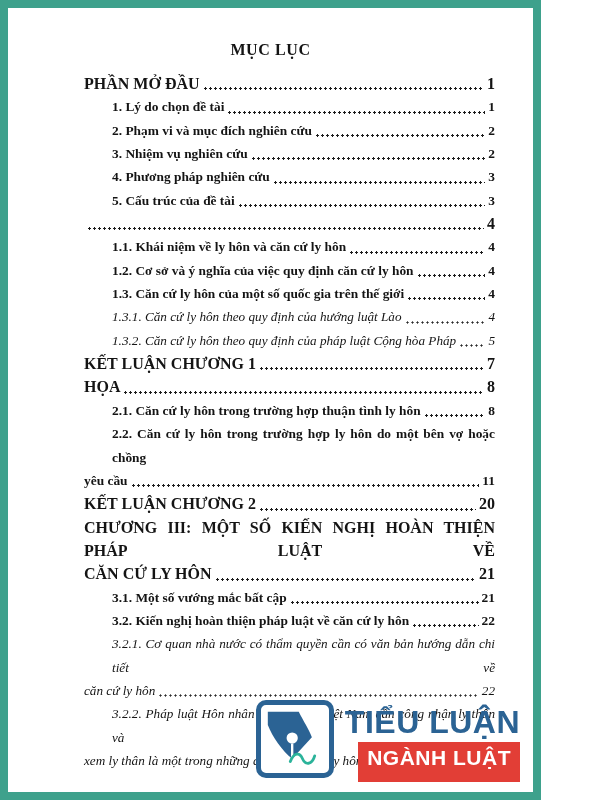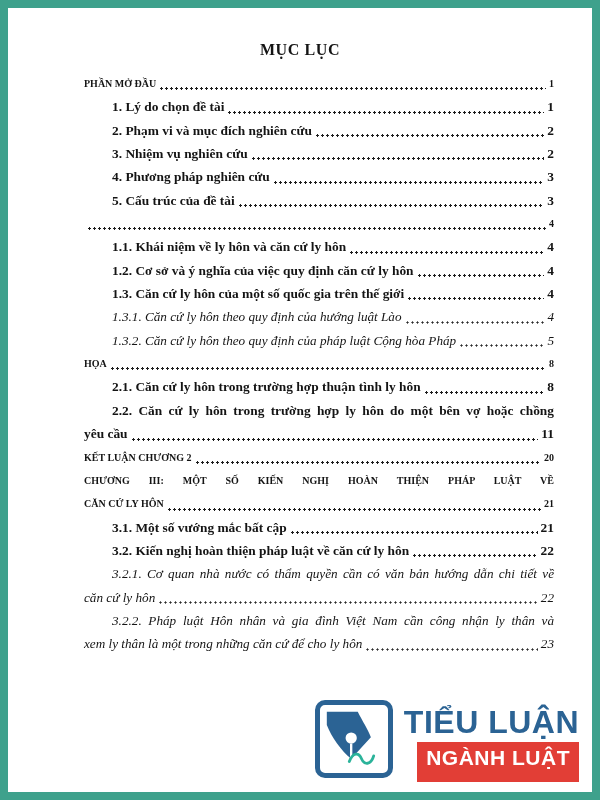--- a/index.html
+++ b/index.html
@@ -1,23 +1,23 @@
 <!DOCTYPE html>
 <html style="--border-teal: #3ea18c; --logo-blue: #2b6394; --logo-red: #e23e36; --pen-teal: #2bb39a;"><head>
 <meta charset="utf-8">
 <style>
   *{margin:0;padding:0;box-sizing:border-box}
   html,body{width:600px;height:800px}
   body{font-family:"Liberation Serif","DejaVu Serif",serif;background:#fff;color:#141414}
-  .sheet{width:600px;height:800px;border:8px solid var(--border-teal,#3ea18c);position:relative;background:#fff;overflow:hidden}
+  .sheet{width:541px;height:800px;border:8px solid var(--border-teal,#3ea18c);position:relative;background:#fff;overflow:hidden}
   .doc-title{margin-top:32px;text-align:center;font-size:16px;font-weight:bold;line-height:20px;letter-spacing:.6px}
   .toc{margin:12px 38px 0 76px;line-height:23.35px;font-size:13.4px}
   .entry.bold{font-weight:bold}
   .entry.italic{font-style:italic;font-weight:normal}
-  .entry.chapter{font-size:10px}
+  .entry.chapter{font-size:16px}
   .entry.subsection{font-size:13.2px}
   .entry.section .line.first,
   .entry.subsection .line.first{padding-left:28px}
   .line.wrap{text-align:justify;text-align-last:justify;white-space:pre-wrap}
   .line.last{display:flex}
   .line.last .t{white-space:pre;flex:0 0 auto}
   .leader{flex:1 1 auto;height:5px;align-self:flex-end;margin:0 3px 4px 3px;
     background-image:radial-gradient(circle,#1c1c1c 1px,rgba(0,0,0,0) 1.3px);
     background-size:5px 5px;background-position:0 100%;background-repeat:repeat-x}
   .entry.italic .leader{background-image:radial-gradient(circle,#2a2a2a .9px,rgba(0,0,0,0) 1.2px)}
@@ -119,20 +119,27 @@
         </div>
       </div>
       <div class="entry subsection italic">
         <div class="line first last">
           <span class="t">1.3.2. Căn cứ ly hôn theo quy định của pháp luật Cộng hòa Pháp</span>
           <span class="leader"></span>
           <span class="pg">5</span>
         </div>
       </div>
       <div class="entry chapter bold">
+        <div class="line first last">
+          <span class="t">KẾT LUẬN CHƯƠNG 1</span>
+          <span class="leader"></span>
+          <span class="pg">7</span>
+        </div>
+      </div>
+      <div class="entry chapter bold">
         <div class="line last">
           <span class="t">HỌA</span>
           <span class="leader"></span>
           <span class="pg">8</span>
         </div>
       </div>
       <div class="entry section bold">
         <div class="line first last">
           <span class="t">2.1. Căn cứ ly hôn trong trường hợp thuận tình ly hôn</span>
           <span class="leader"></span>

